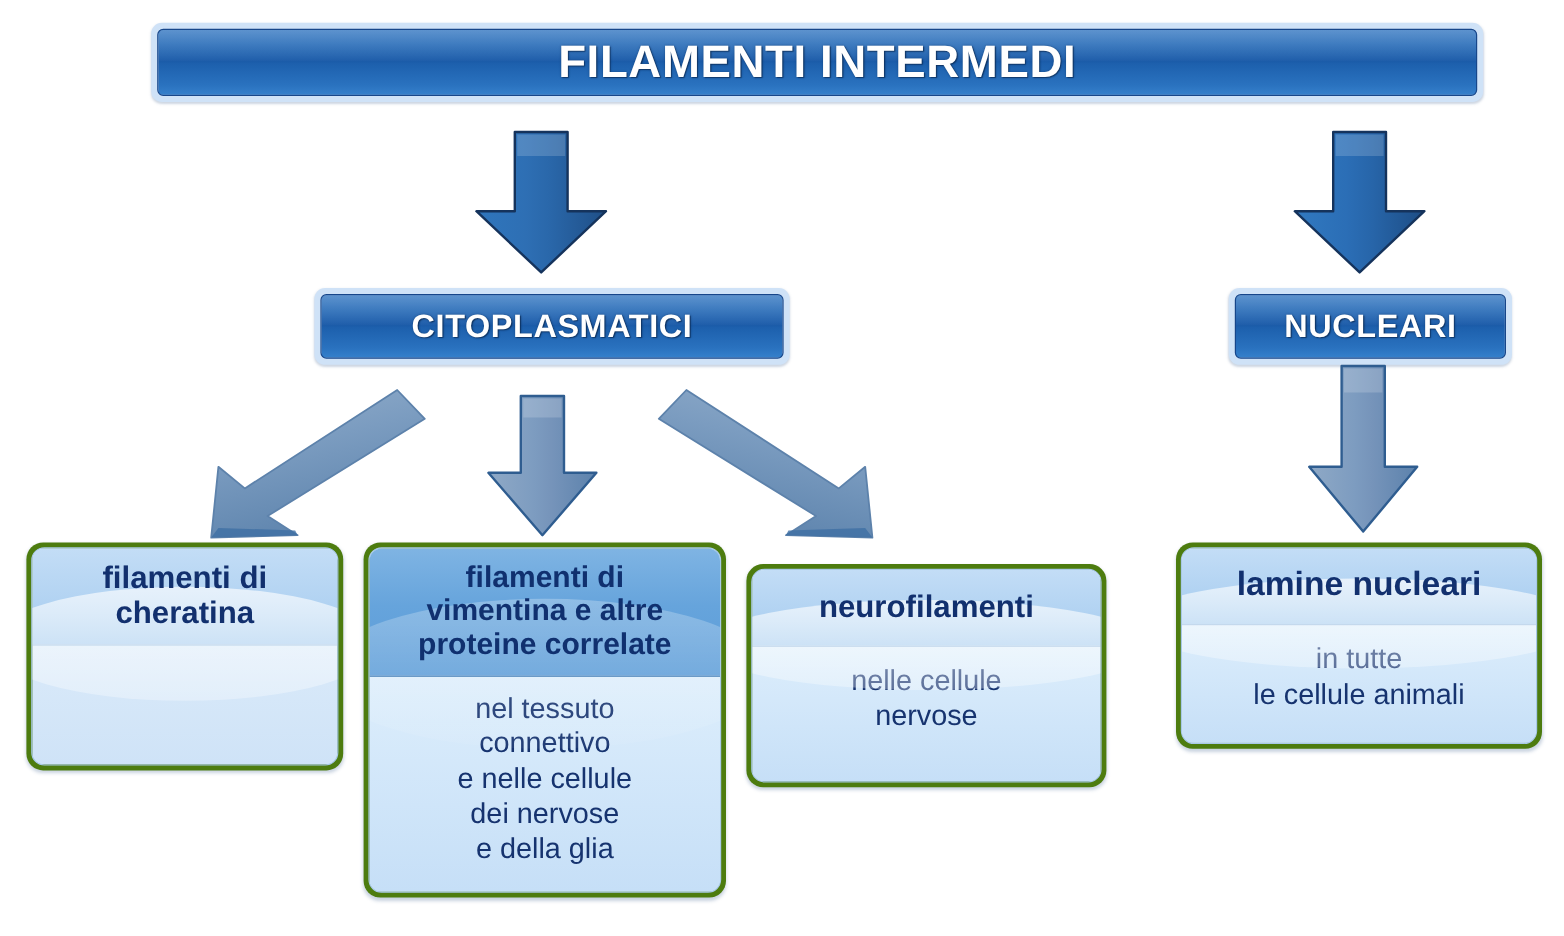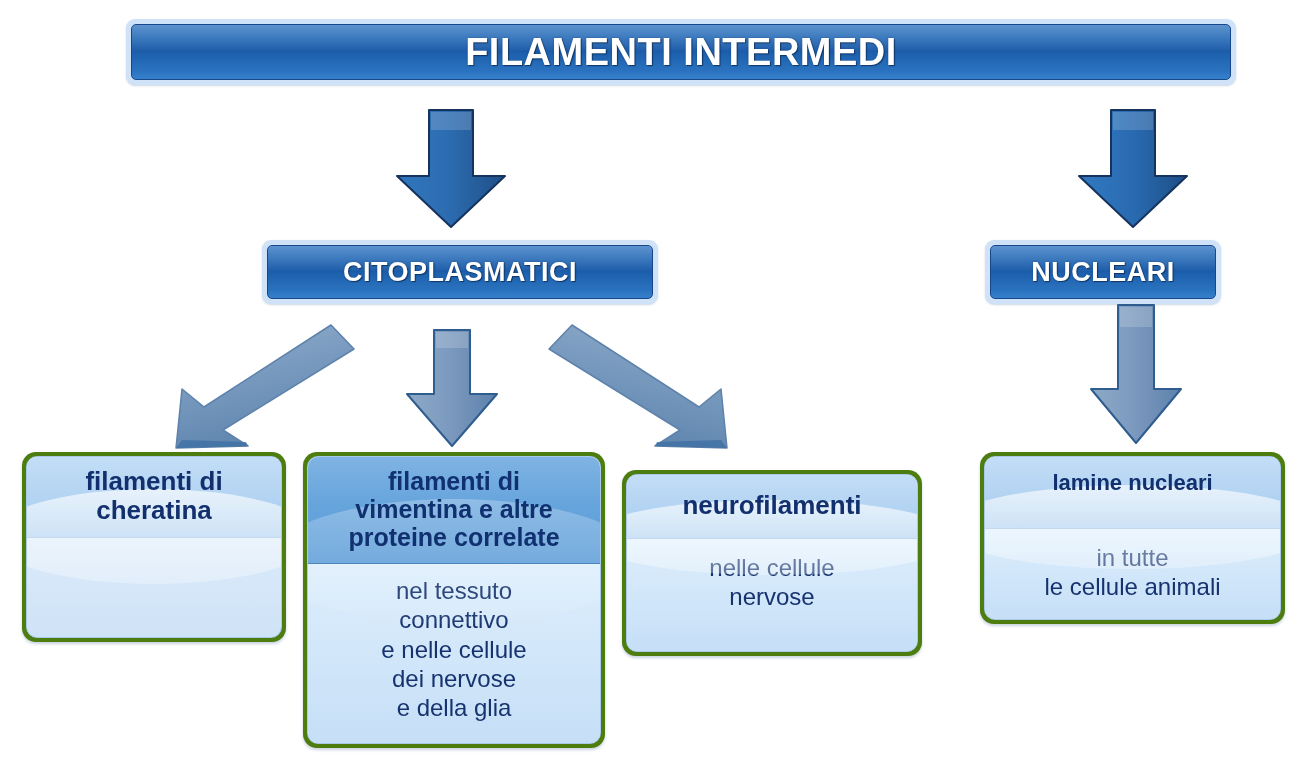--- a/index.html
+++ b/index.html
@@ -60,21 +60,21 @@
     text-shadow: 1px 1px 1px rgba(10,40,80,0.75), 0 0 2px rgba(10,40,80,0.45);
     white-space: nowrap;
   }
 
   #title-bar { left: 126px; top: 19px; width: 1110px; height: 66px; }
   #title-bar .label { font-size: 38px; }
 
   #box-cito { left: 262px; top: 240px; width: 396px; height: 64px; }
   #box-cito .label { font-size: 27px; }
 
-  #box-nucl { left: 985px; top: 240px; width: 236px; height: 64px; }
+  #box-nucl { left: 1024px; top: 240px; width: 236px; height: 64px; }
   #box-nucl .label { font-size: 27px; }
 
   
   .card {
     position: absolute;
     box-sizing: border-box;
     border-radius: 14px;
     background: #4d7c0f;
     padding: 4px;
     box-shadow: 0 2px 3px rgba(90,120,160,0.33);
@@ -139,21 +139,21 @@
 
   #card-vimentina { left: 303px; top: 452px; width: 302px; height: 296px; }
   #card-vimentina .head { font-size: 25px; }
   #card-vimentina .sub  { font-size: 24px; padding-top: 12px; }
 
   #card-neuro { left: 622px; top: 470px; width: 300px; height: 186px; }
   #card-neuro .head { font-size: 26px; padding: 16px 10px 18px 10px; }
   #card-neuro .sub  { font-size: 24px; }
 
   #card-lamine { left: 980px; top: 452px; width: 305px; height: 172px; }
-  #card-lamine .head { font-size: 22px; padding: 14px 10px 32px 10px; }
+  #card-lamine .head { font-size: 28px; padding: 14px 10px 18px 10px; }
   #card-lamine .sub  { font-size: 24px; }
 
   
   .arrow { position: absolute; }
   .arrow svg { display: block; overflow: visible; }
 
   #arrow-top-left  { left: 395px; top: 110px; }
   #arrow-top-right { left: 1077px; top: 110px; }
   #arrow-mid       { left: 404px; top: 330px; }
   #arrow-nucl      { left: 1088px; top: 305px; }

